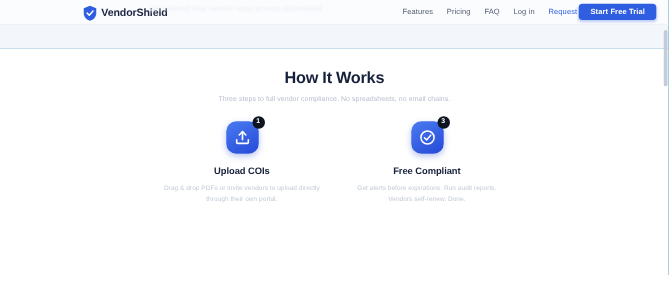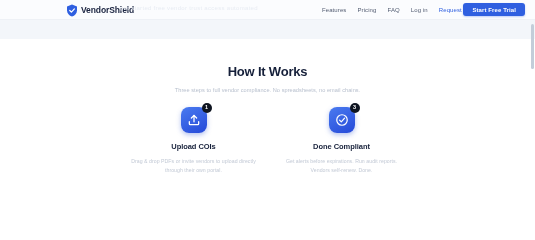--- a/index.html
+++ b/index.html
@@ -121,21 +121,21 @@
   
   .main {
     position: absolute;
     top: 39px;
     left: 0;
     width: 535px;
     height: 181px;
     background: #ffffff;
   }
   .section-title {
-    margin-top: 25px;
+    margin-top: 15px;
     text-align: center;
     font-size: 13px;
     font-weight: bold;
     color: #16203a;
     letter-spacing: -0.2px;
   }
   .section-sub {
     margin: 7px auto 0 auto;
     width: 200px;
     text-align: center;
@@ -290,21 +290,21 @@
       <div class="card">
         <div class="icon-wrap">
           <div class="icon-tile">
             <svg viewBox="0 0 24 24" fill="none" stroke="#ffffff" stroke-width="2.1" stroke-linecap="round" stroke-linejoin="round">
               <circle cx="12" cy="12" r="9"></circle>
               <path d="M7.8 12.3 L10.8 15.3 L16.4 8.8"></path>
             </svg>
           </div>
           <div class="badge">3</div>
         </div>
-        <div class="card-title">Done Compliant</div>
+        <div class="card-title">Free Compliant</div>
         <div class="card-body">Get alerts before expirations. Run audit reports. Vendors self-renew. Done.</div>
       </div>
 
     </div>
   </div>
 
   <div class="scrollbar-track">
     <div class="scrollbar-thumb"></div>
   </div>
 

